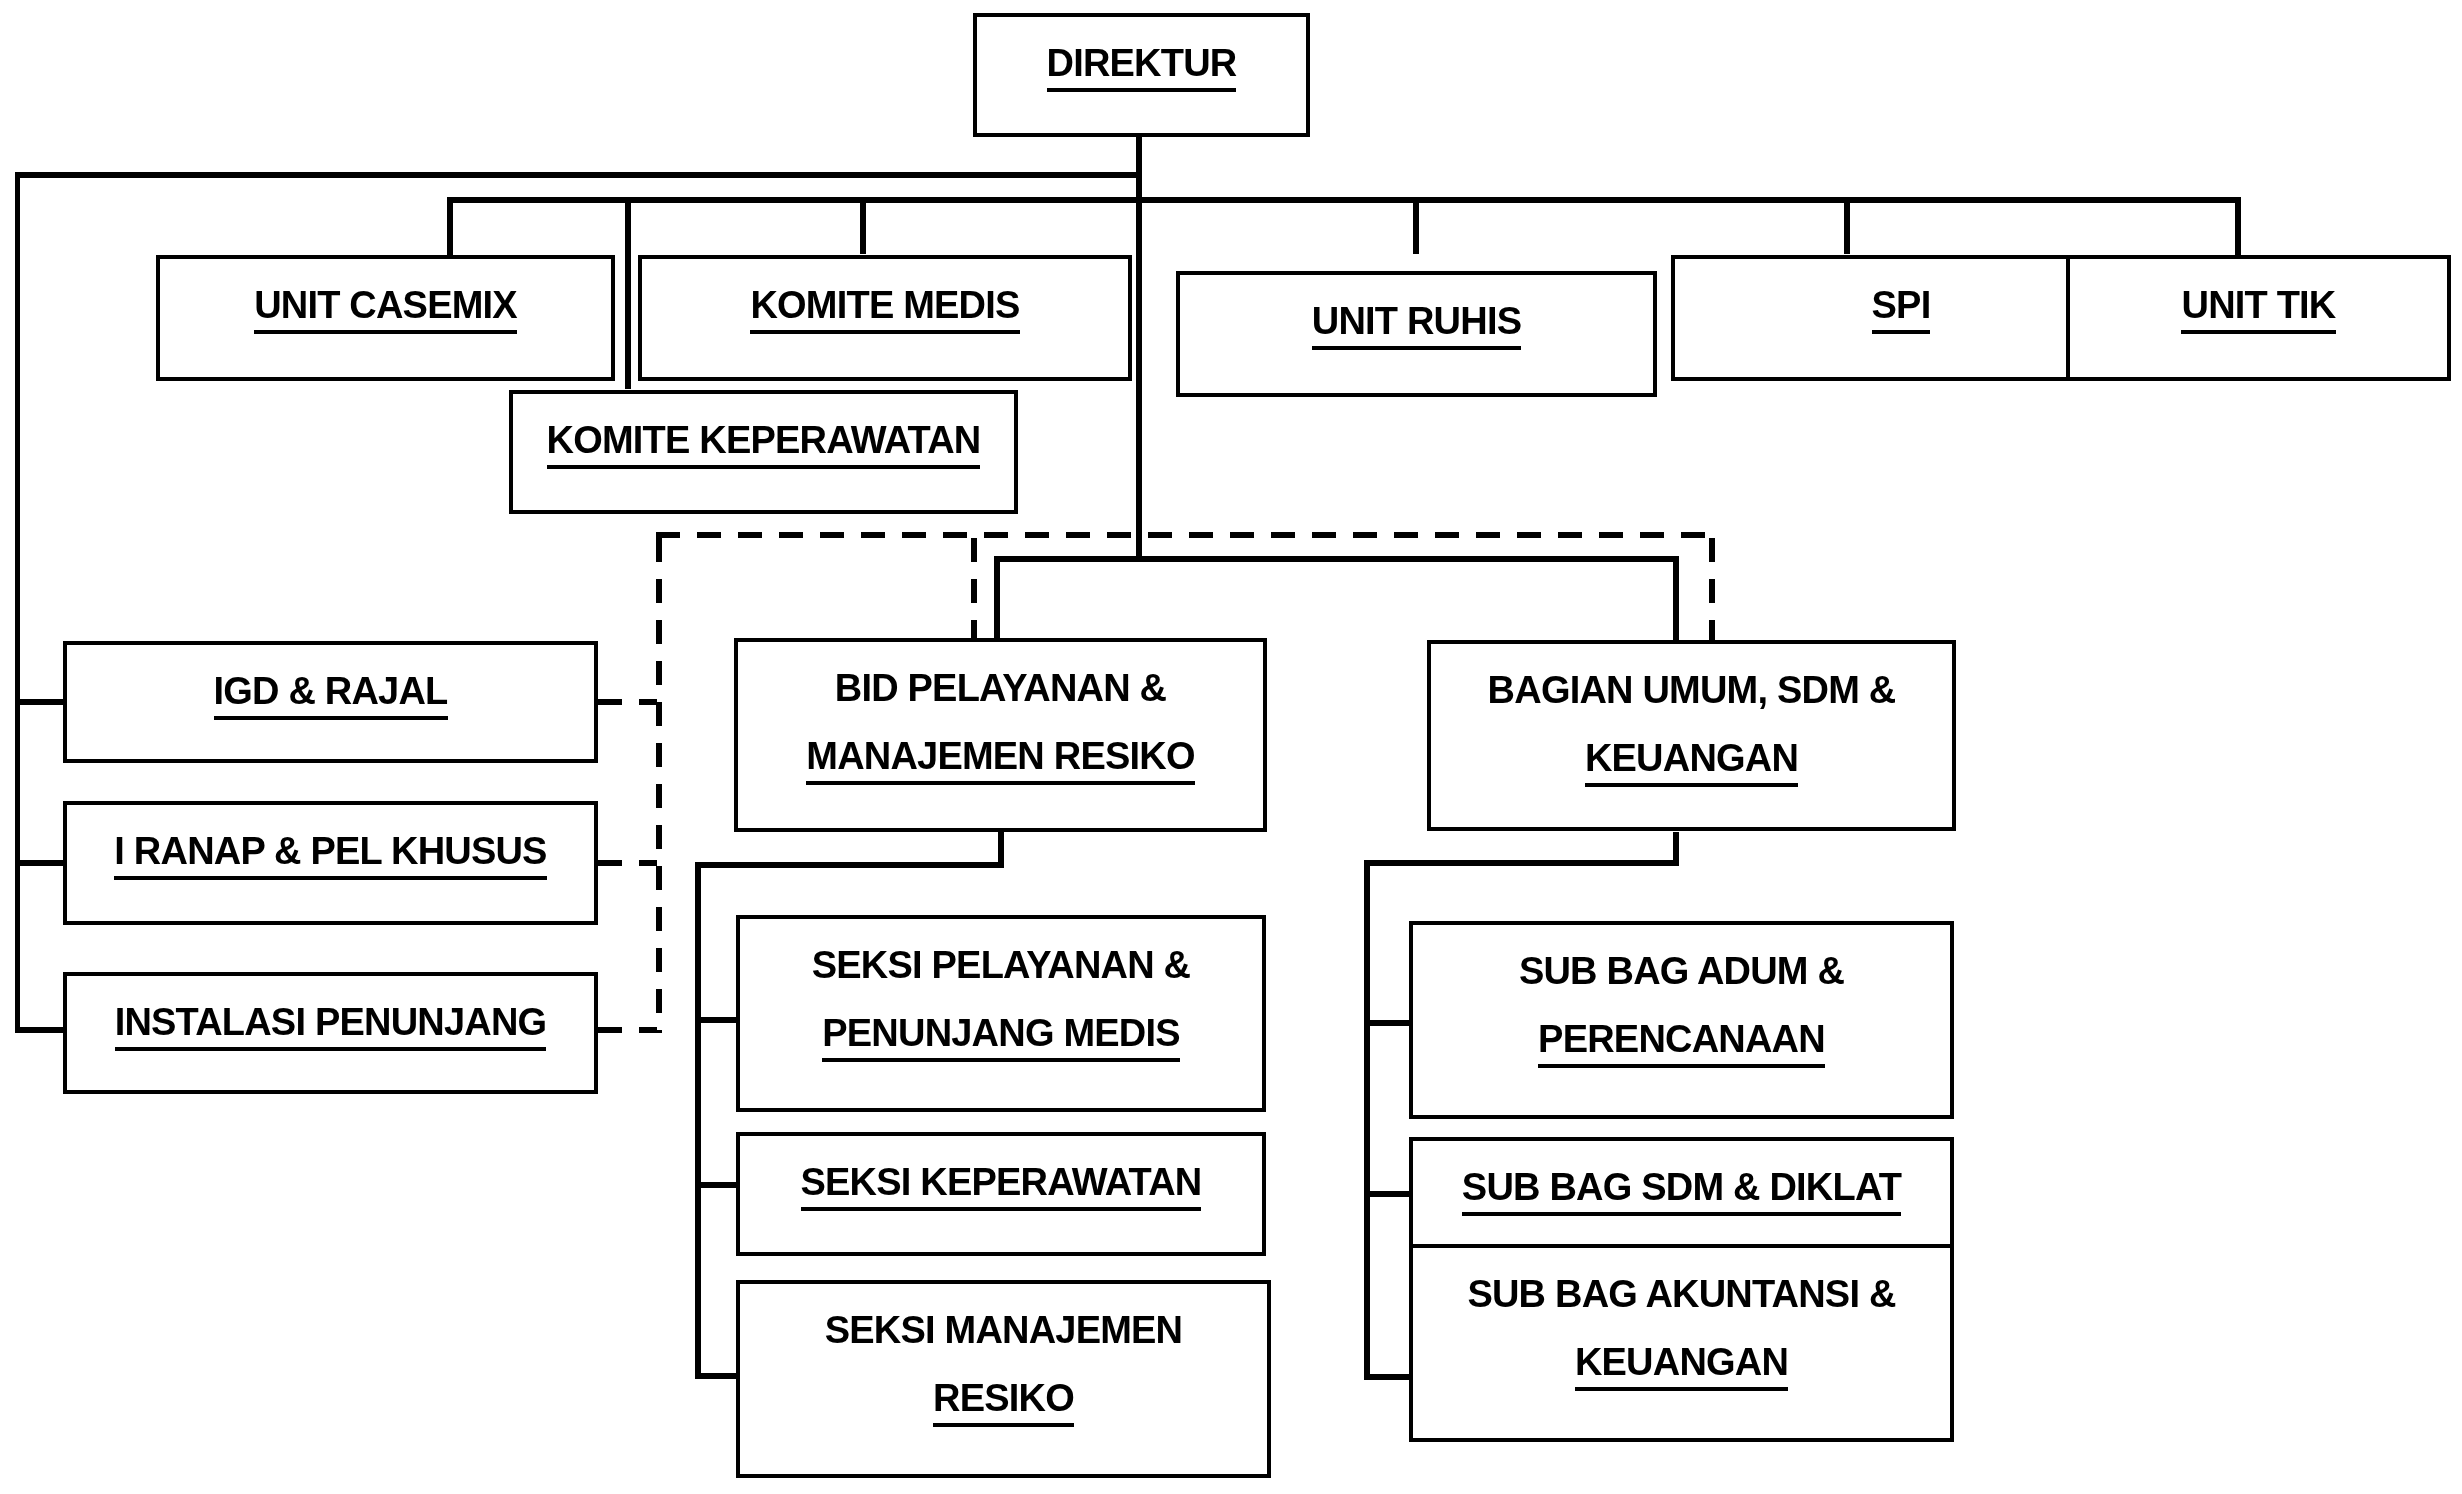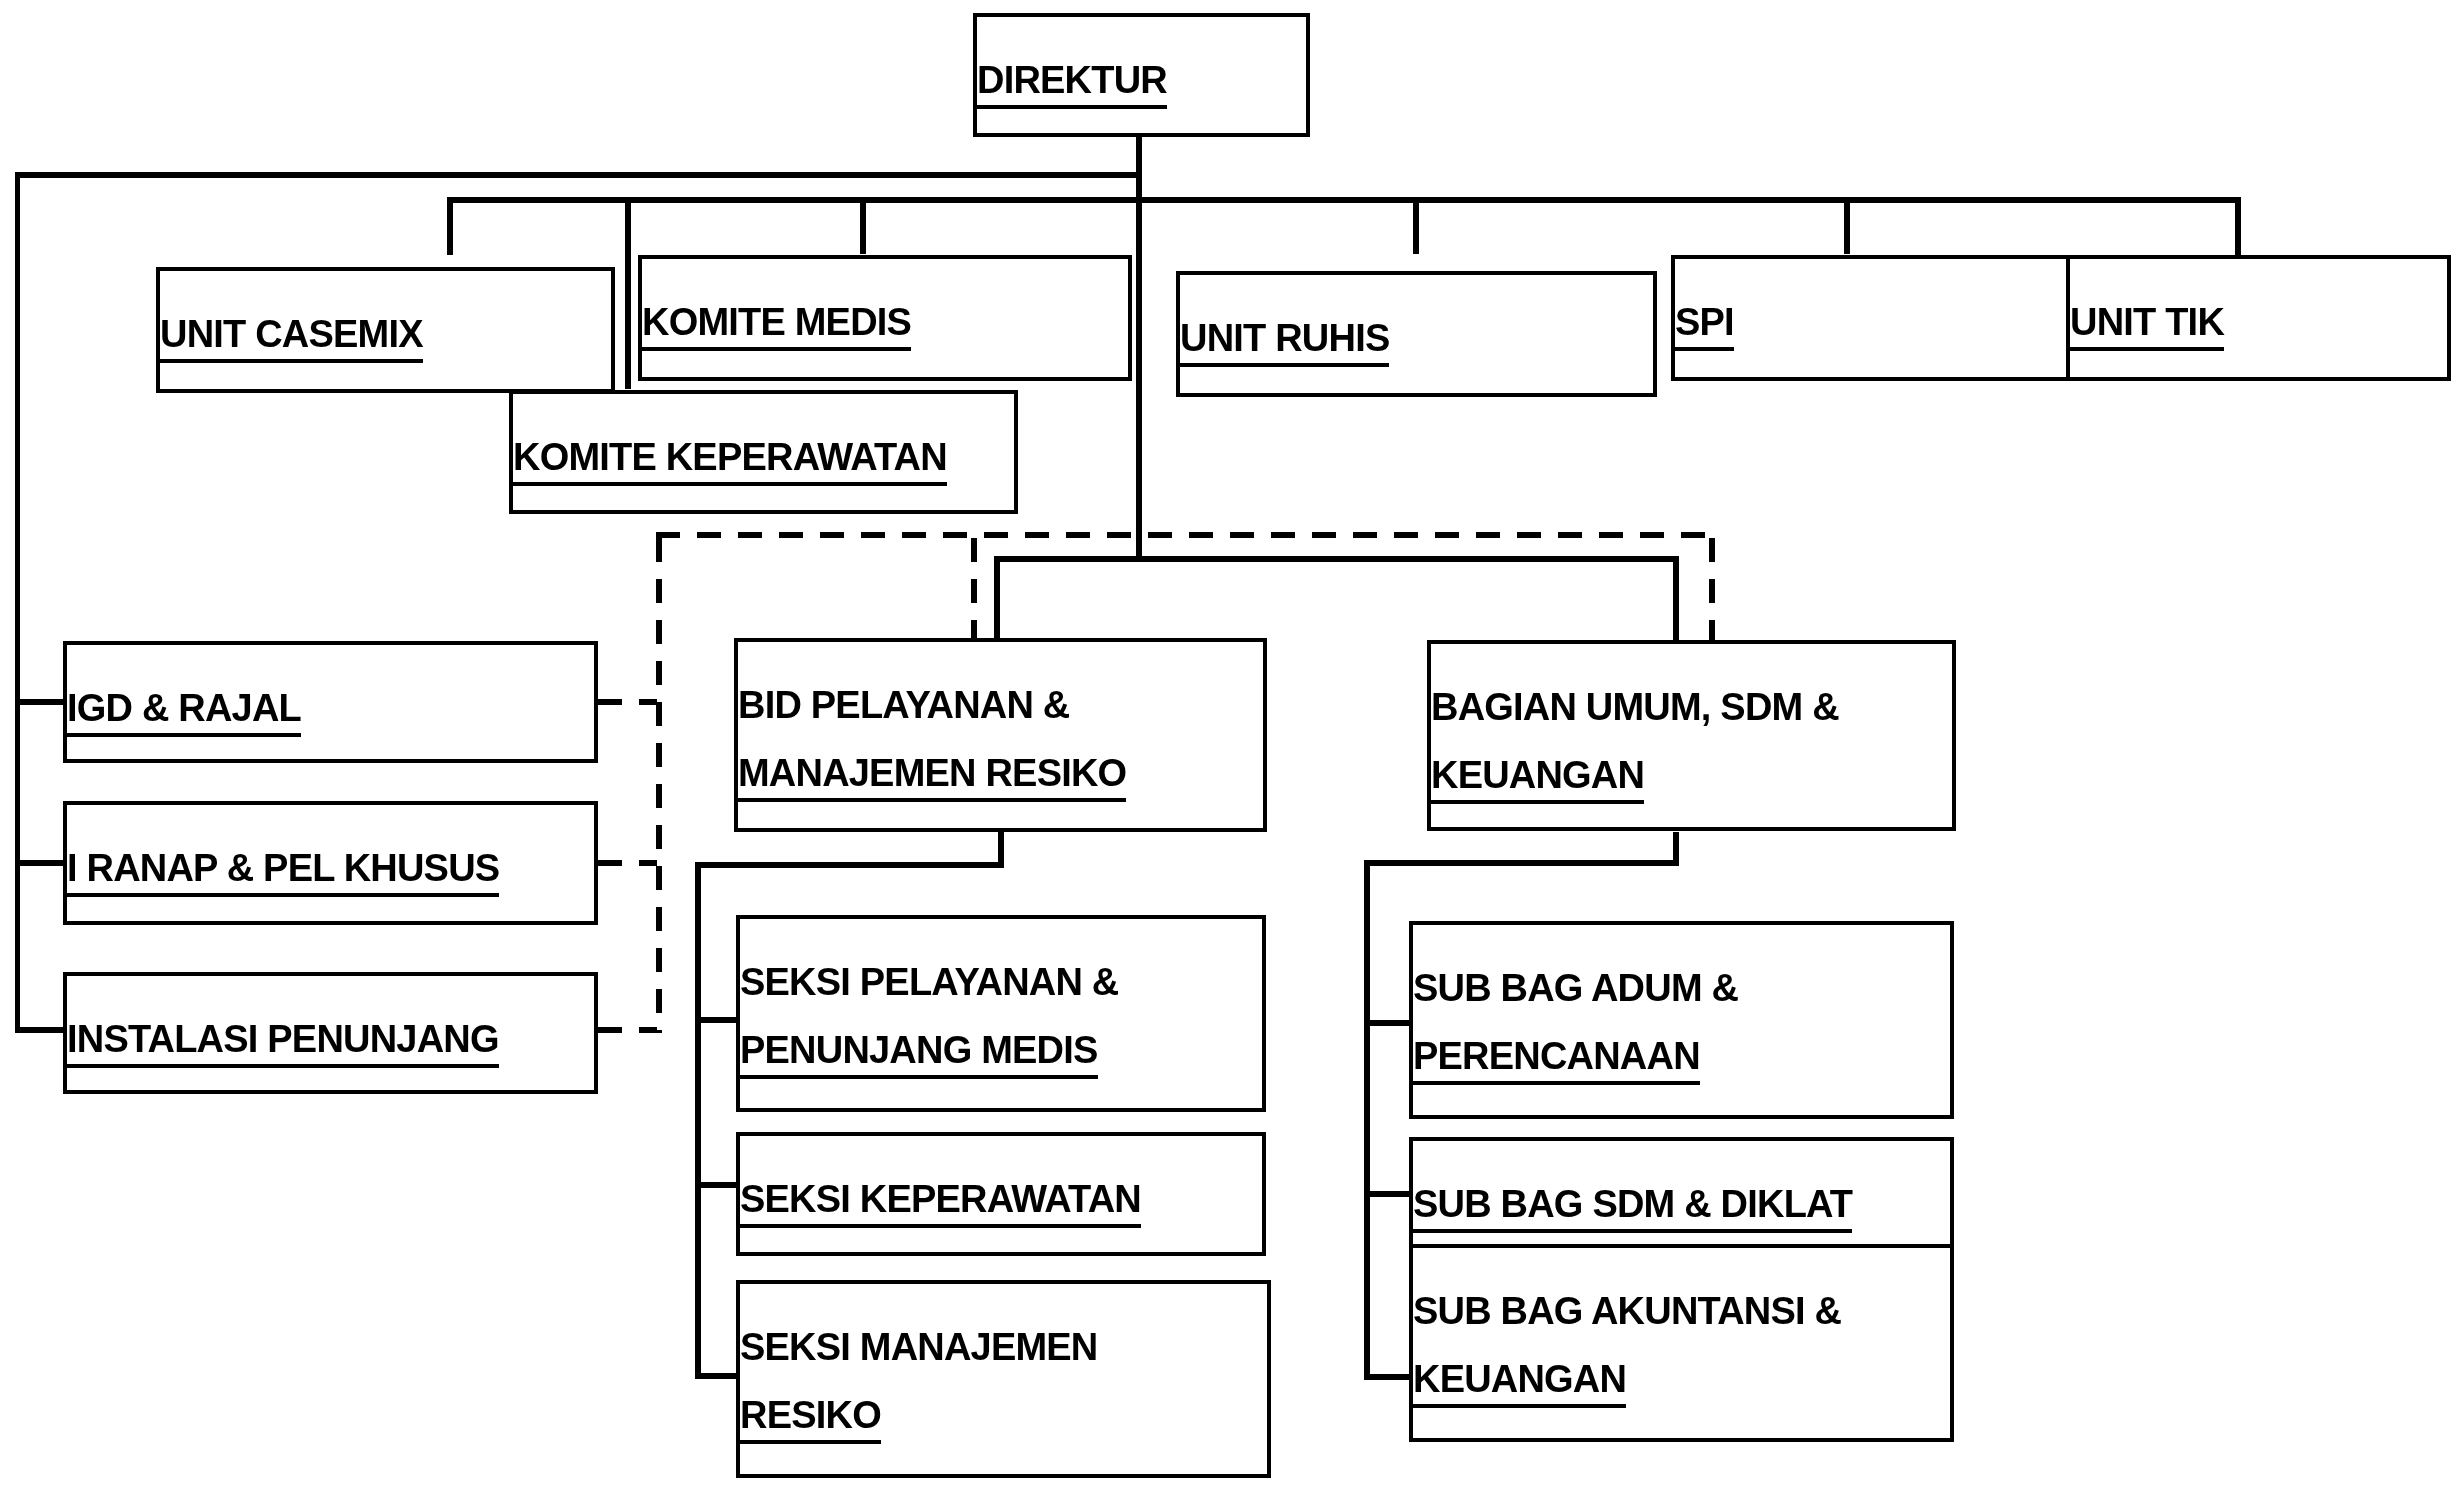--- a/index.html
+++ b/index.html
@@ -9,21 +9,22 @@
     background:#ffffff;
     font-family:"Liberation Sans", sans-serif;
     color:#000000;
     overflow:hidden;
   }
   .box{
     position:absolute;
     background:#ffffff;
     border:4.9px solid #000000;
     box-sizing:border-box;
-    padding-top:29px;
+    text-align:center;
+    padding-top:12px;
     font-weight:bold;
     font-size:38px;
     letter-spacing:-0.8px;
     z-index:3;
   }
   .bl{line-height:68px;white-space:nowrap;}
   .t{display:inline-block;line-height:49px;}
   .u{display:inline-block;line-height:49px;border-bottom:4.1px solid #000000;}
   .ln{position:absolute;background:#000000;z-index:1;}
   .dash-h{position:absolute;z-index:2;background:repeating-linear-gradient(to right,#000000 0 24.4px,transparent 24.4px 41px);}
@@ -72,21 +73,21 @@
   <div class="dash-h" style="left:598px;top:699px;width:59px;height:5.7px;"></div>
   <div class="dash-h" style="left:598px;top:860px;width:59px;height:5.7px;"></div>
   <div class="dash-h" style="left:598px;top:1027px;width:59px;height:5.7px;"></div>
   <div class="dash-v" style="left:971px;top:538px;width:5.7px;height:101px;"></div>
   <div class="dash-v" style="left:1709px;top:538px;width:5.7px;height:102px;"></div>
 
   <div class="box" style="left:973px;top:13px;width:337px;height:124px;">
     <div class="bl"><span class="u">DIREKTUR</span></div>
   </div>
 
-  <div class="box" style="left:156px;top:255px;width:459px;height:126px;margin-top:12px;">
+  <div class="box" style="left:156px;top:255px;width:459px;height:126px;">
     <div class="bl"><span class="u">UNIT CASEMIX</span></div>
   </div>
 
   <div class="box" style="left:638px;top:255px;width:494px;height:126px;">
     <div class="bl"><span class="u">KOMITE MEDIS</span></div>
   </div>
 
   <div class="box" style="left:1176px;top:271px;width:481px;height:126px;">
     <div class="bl"><span class="u">UNIT RUHIS</span></div>
   </div>

